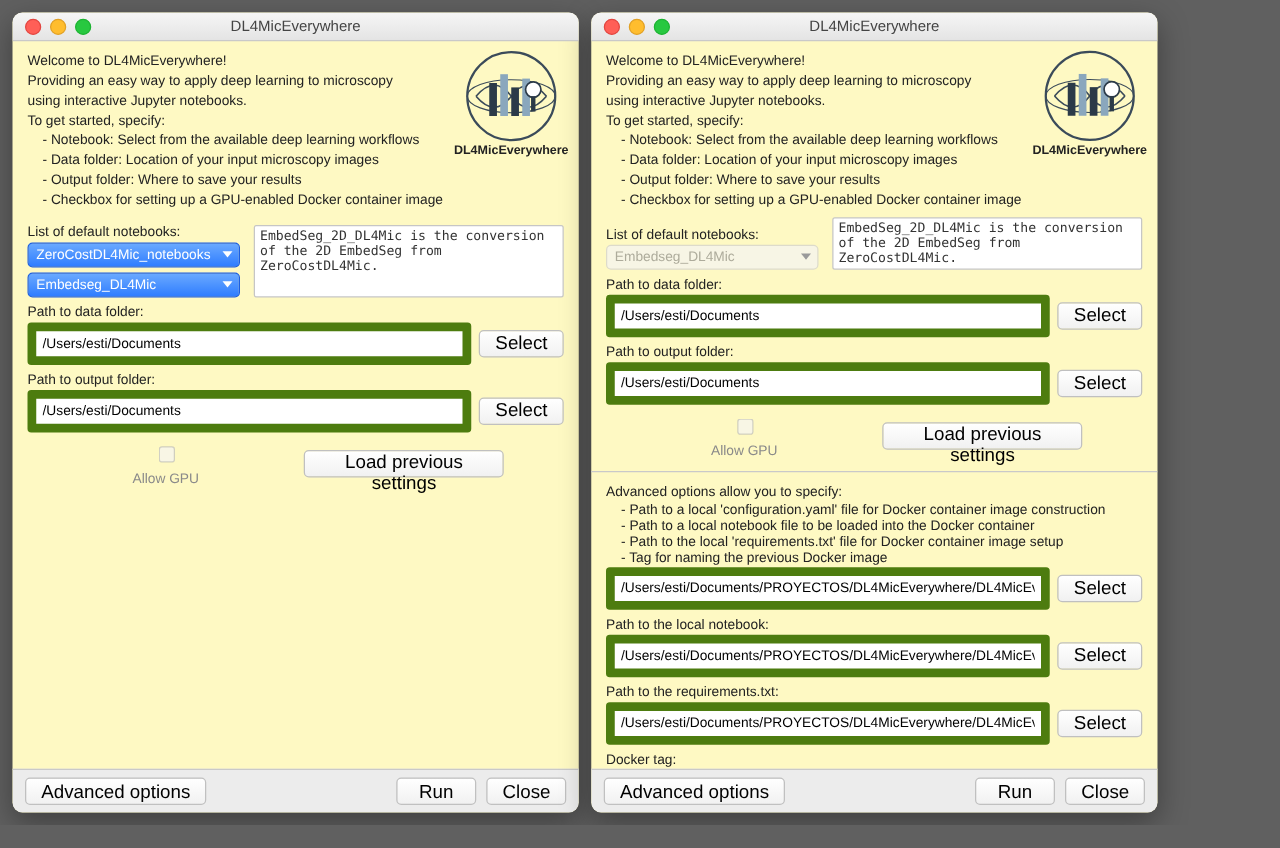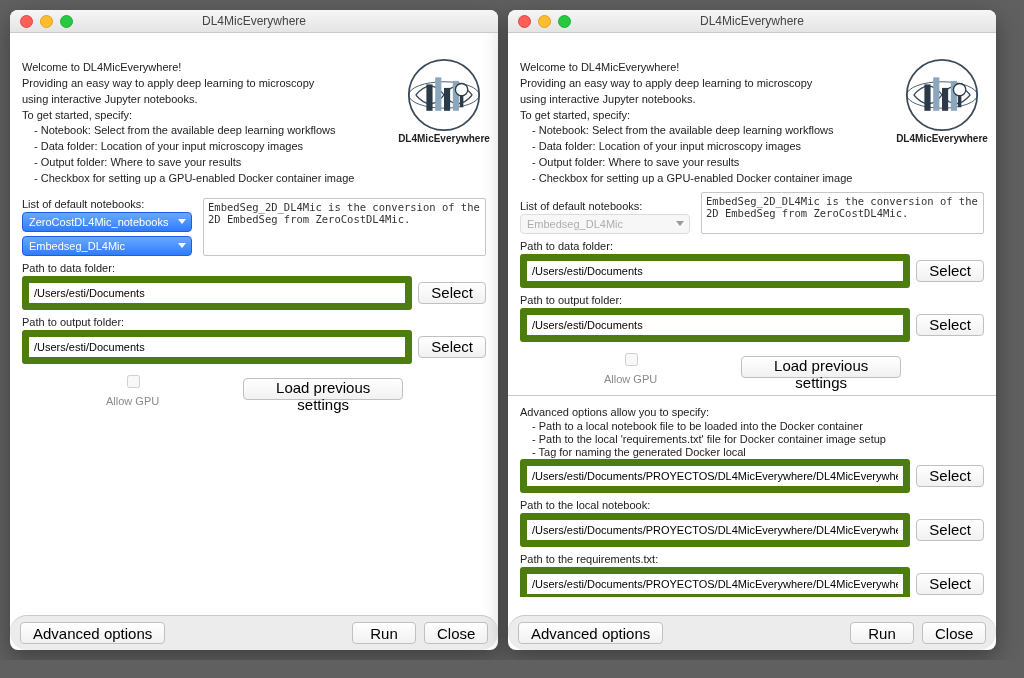--- a/index.html
+++ b/index.html
@@ -6,28 +6,27 @@
     margin: 0;
     padding: 10px;
     background: #606060;
     font-family: -apple-system, "Helvetica Neue", Arial, sans-serif;
     font-size: 11px;
     color: #222;
     display: flex;
     gap: 10px;
   }
   .window {
-    width: 488px;
-    background: #ffffff;
+    width: 453px;
+    background: #fef9c3;
     border-radius: 8px;
     box-shadow: 0 8px 24px rgba(0,0,0,0.35);
     display: flex;
     flex-direction: column;
     overflow: hidden;
-    gap: 18px;
   }
   .titlebar {
     height: 22px;
     background: linear-gradient(#f6f6f6, #e4e4e4);
     border-bottom: 1px solid #c9c9c9;
     display: flex;
     align-items: center;
     position: relative;
   }
   .traffic {
@@ -109,21 +108,21 @@
     border:1px solid #c0c0c0; border-radius:4px;
     font-size:15px; cursor:pointer;
   }
   .check-row { display:flex; align-items:center; gap:24px; margin-top:8px; }
   .check-row label { color:#8a8a8a; display:flex; align-items:center; gap:4px;flex-direction:column; }
   .check-row input[type=checkbox]{ accent-color:#999; }
   .footer {
     border-top:1px solid #c9c9c9;
     background:#ececec;
     padding:6px 10px;
-    display:flex; gap:8px; align-items:flex-end;border-radius:17px;
+    display:flex; gap:8px; align-items:flex-end;
   }
   .footer .spacer{flex:1;}
   .docker-input {
     height:22px; width:310px;
     border:2px solid #6aa9ff; border-radius:3px;
     padding:0 5px; font-size:11px; background:#fff;
   }
   hr.sep { border:none; border-top:1px solid #c9c9c9; margin:10px -12px; }
 </style>
 </head>
@@ -279,23 +278,24 @@
         <input type="checkbox" disabled="" style=""> 
           <span>Allow GPU</span>
       </label>
       <button class="btn" style="width:160px;margin-left:60px;">Load previous settings</button>
     </div>
 
     <hr class="sep">
 
     <p style="margin:2px 0;">Advanced options allow you to specify:</p>
     <div class="indent">
+      <p>- Path to a local 'configuration.yaml' file for Docker container image construction</p>
       <p>- Path to a local notebook file to be loaded into the Docker container</p>
       <p>- Path to the local 'requirements.txt' file for Docker container image setup</p>
-      <p>- Tag for naming the generated Docker local</p>
+      <p>- Tag for naming the previous Docker image</p>
     </div>
 
     <div class="path-row">
       <input type="text" value="/Users/esti/Documents/PROYECTOS/DL4MicEverywhere/DL4MicEverywhere/nc" style="">
       <button class="btn">Select</button>
     </div>
 
     <div class="label">Path to the local notebook:</div>
     <div class="path-row">
       <input type="text" value="/Users/esti/Documents/PROYECTOS/DL4MicEverywhere/DL4MicEverywhere/nc" style="">

